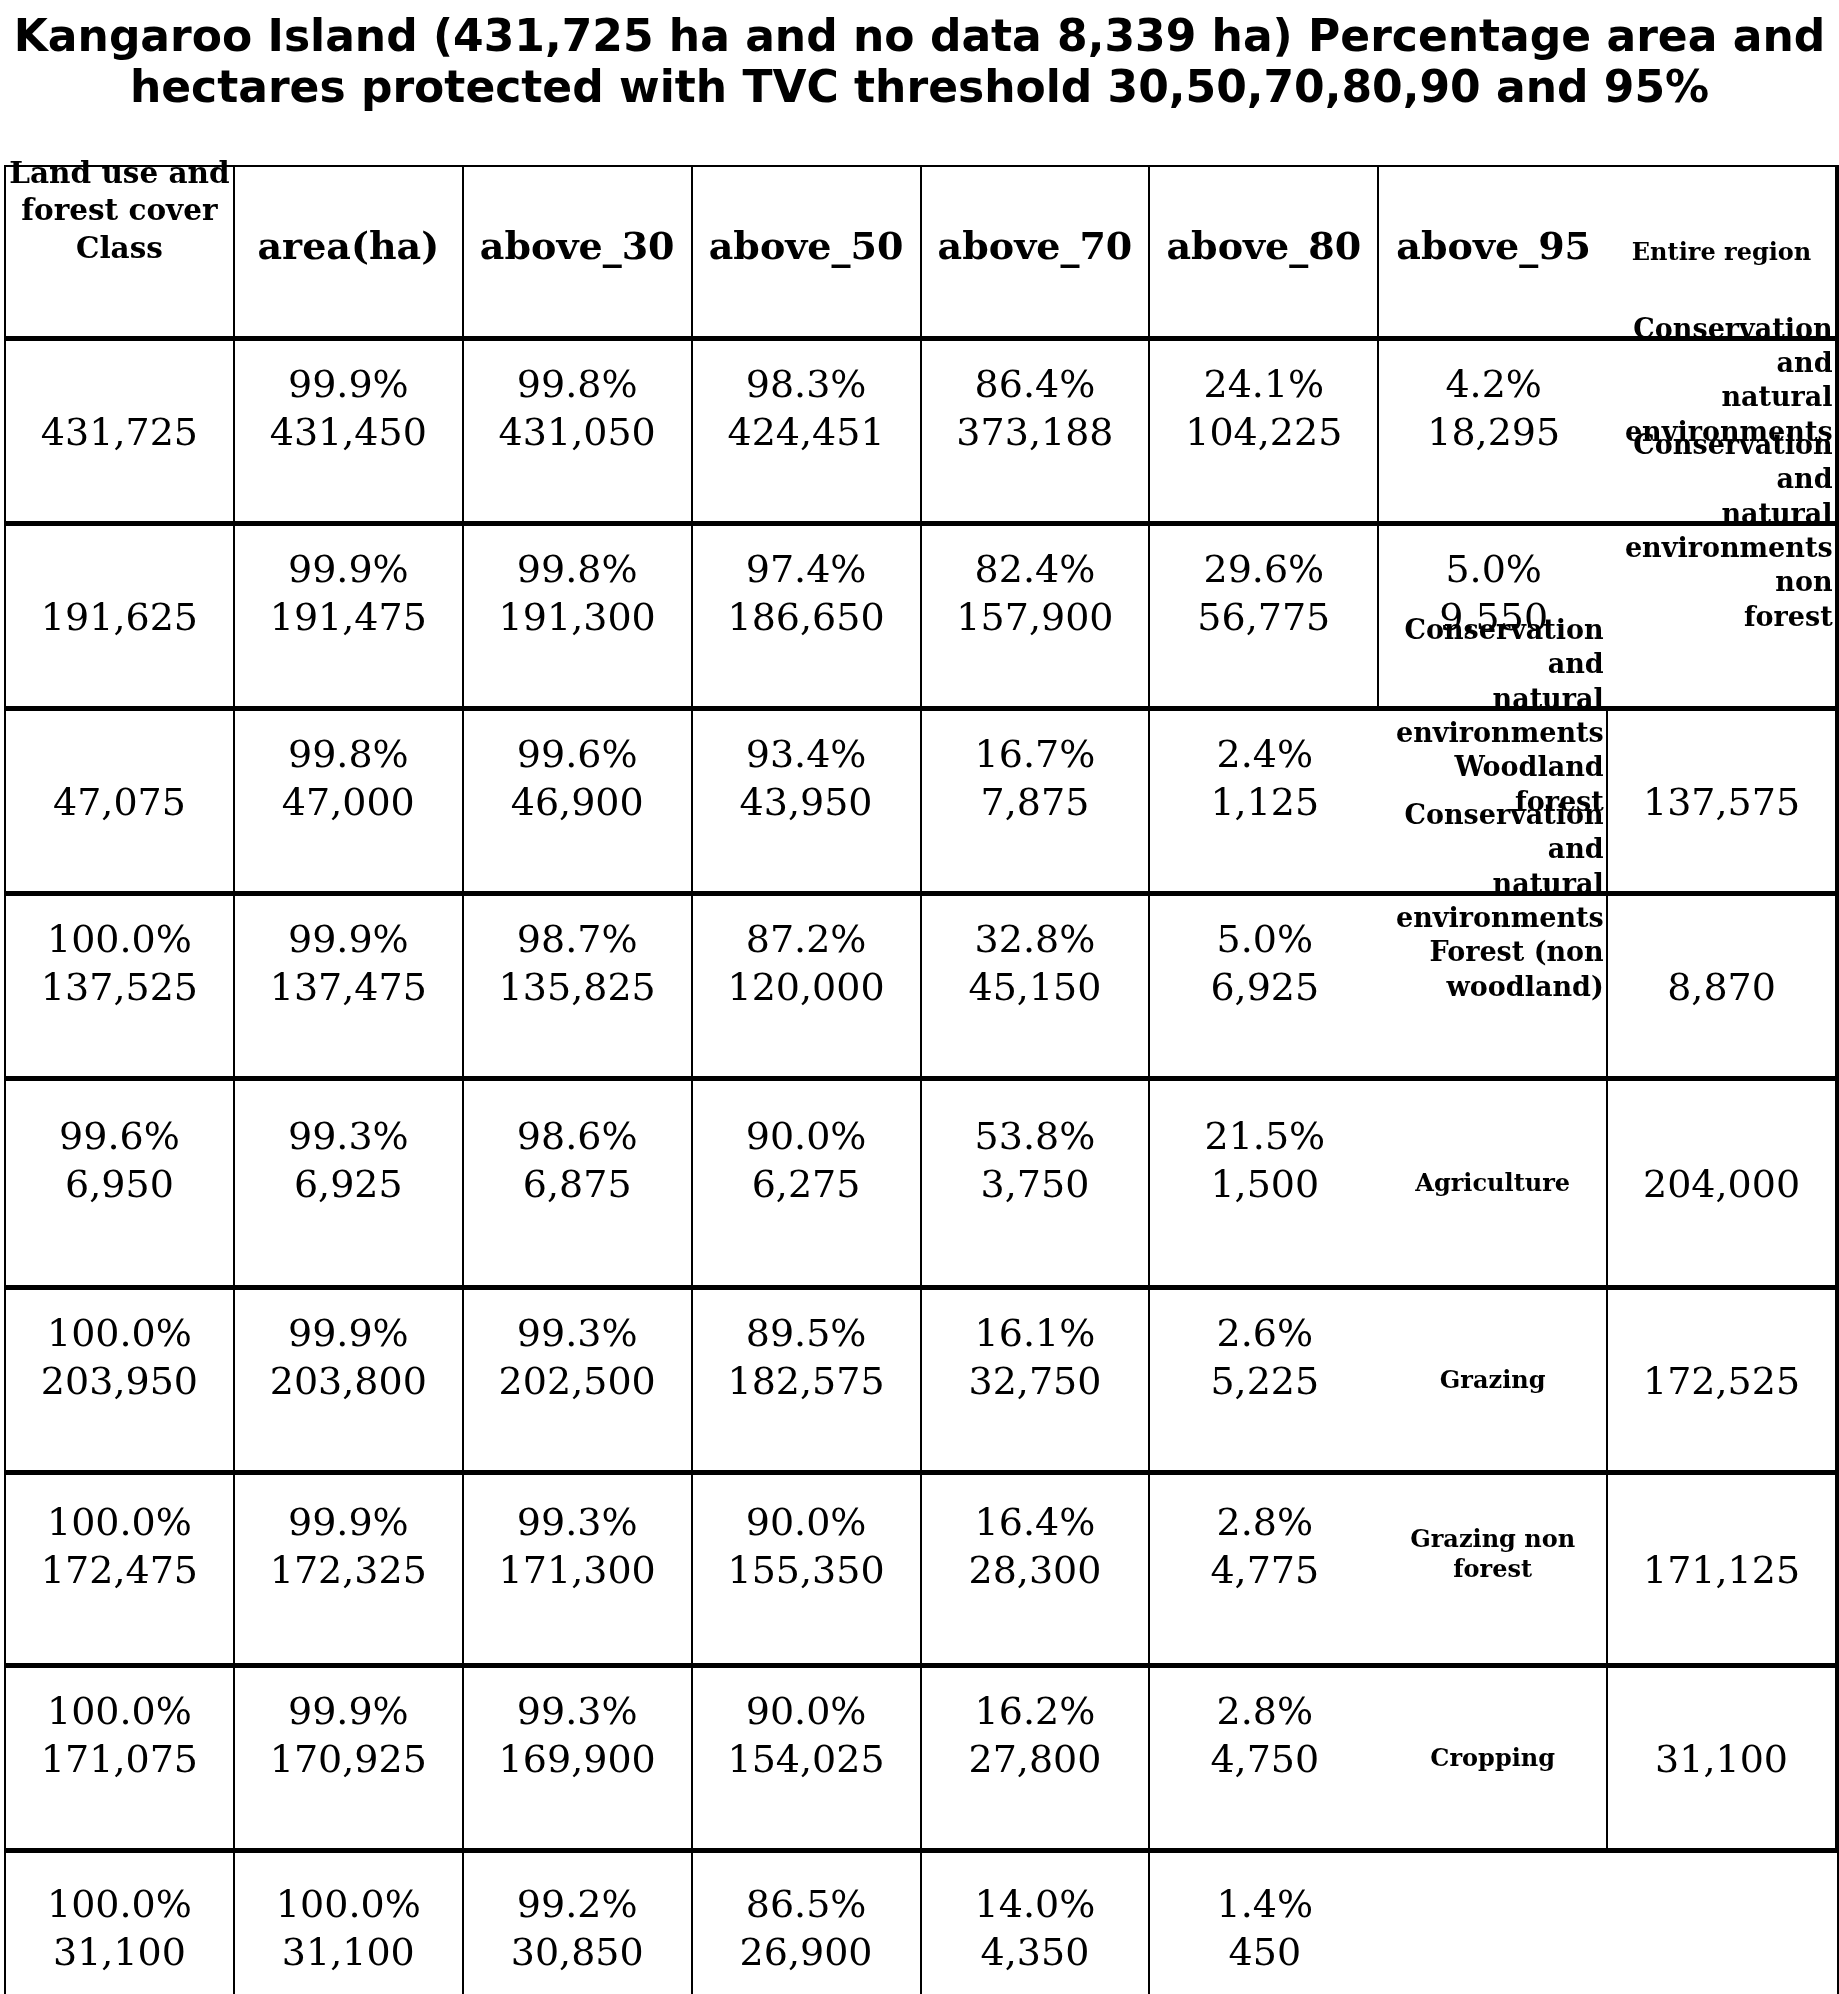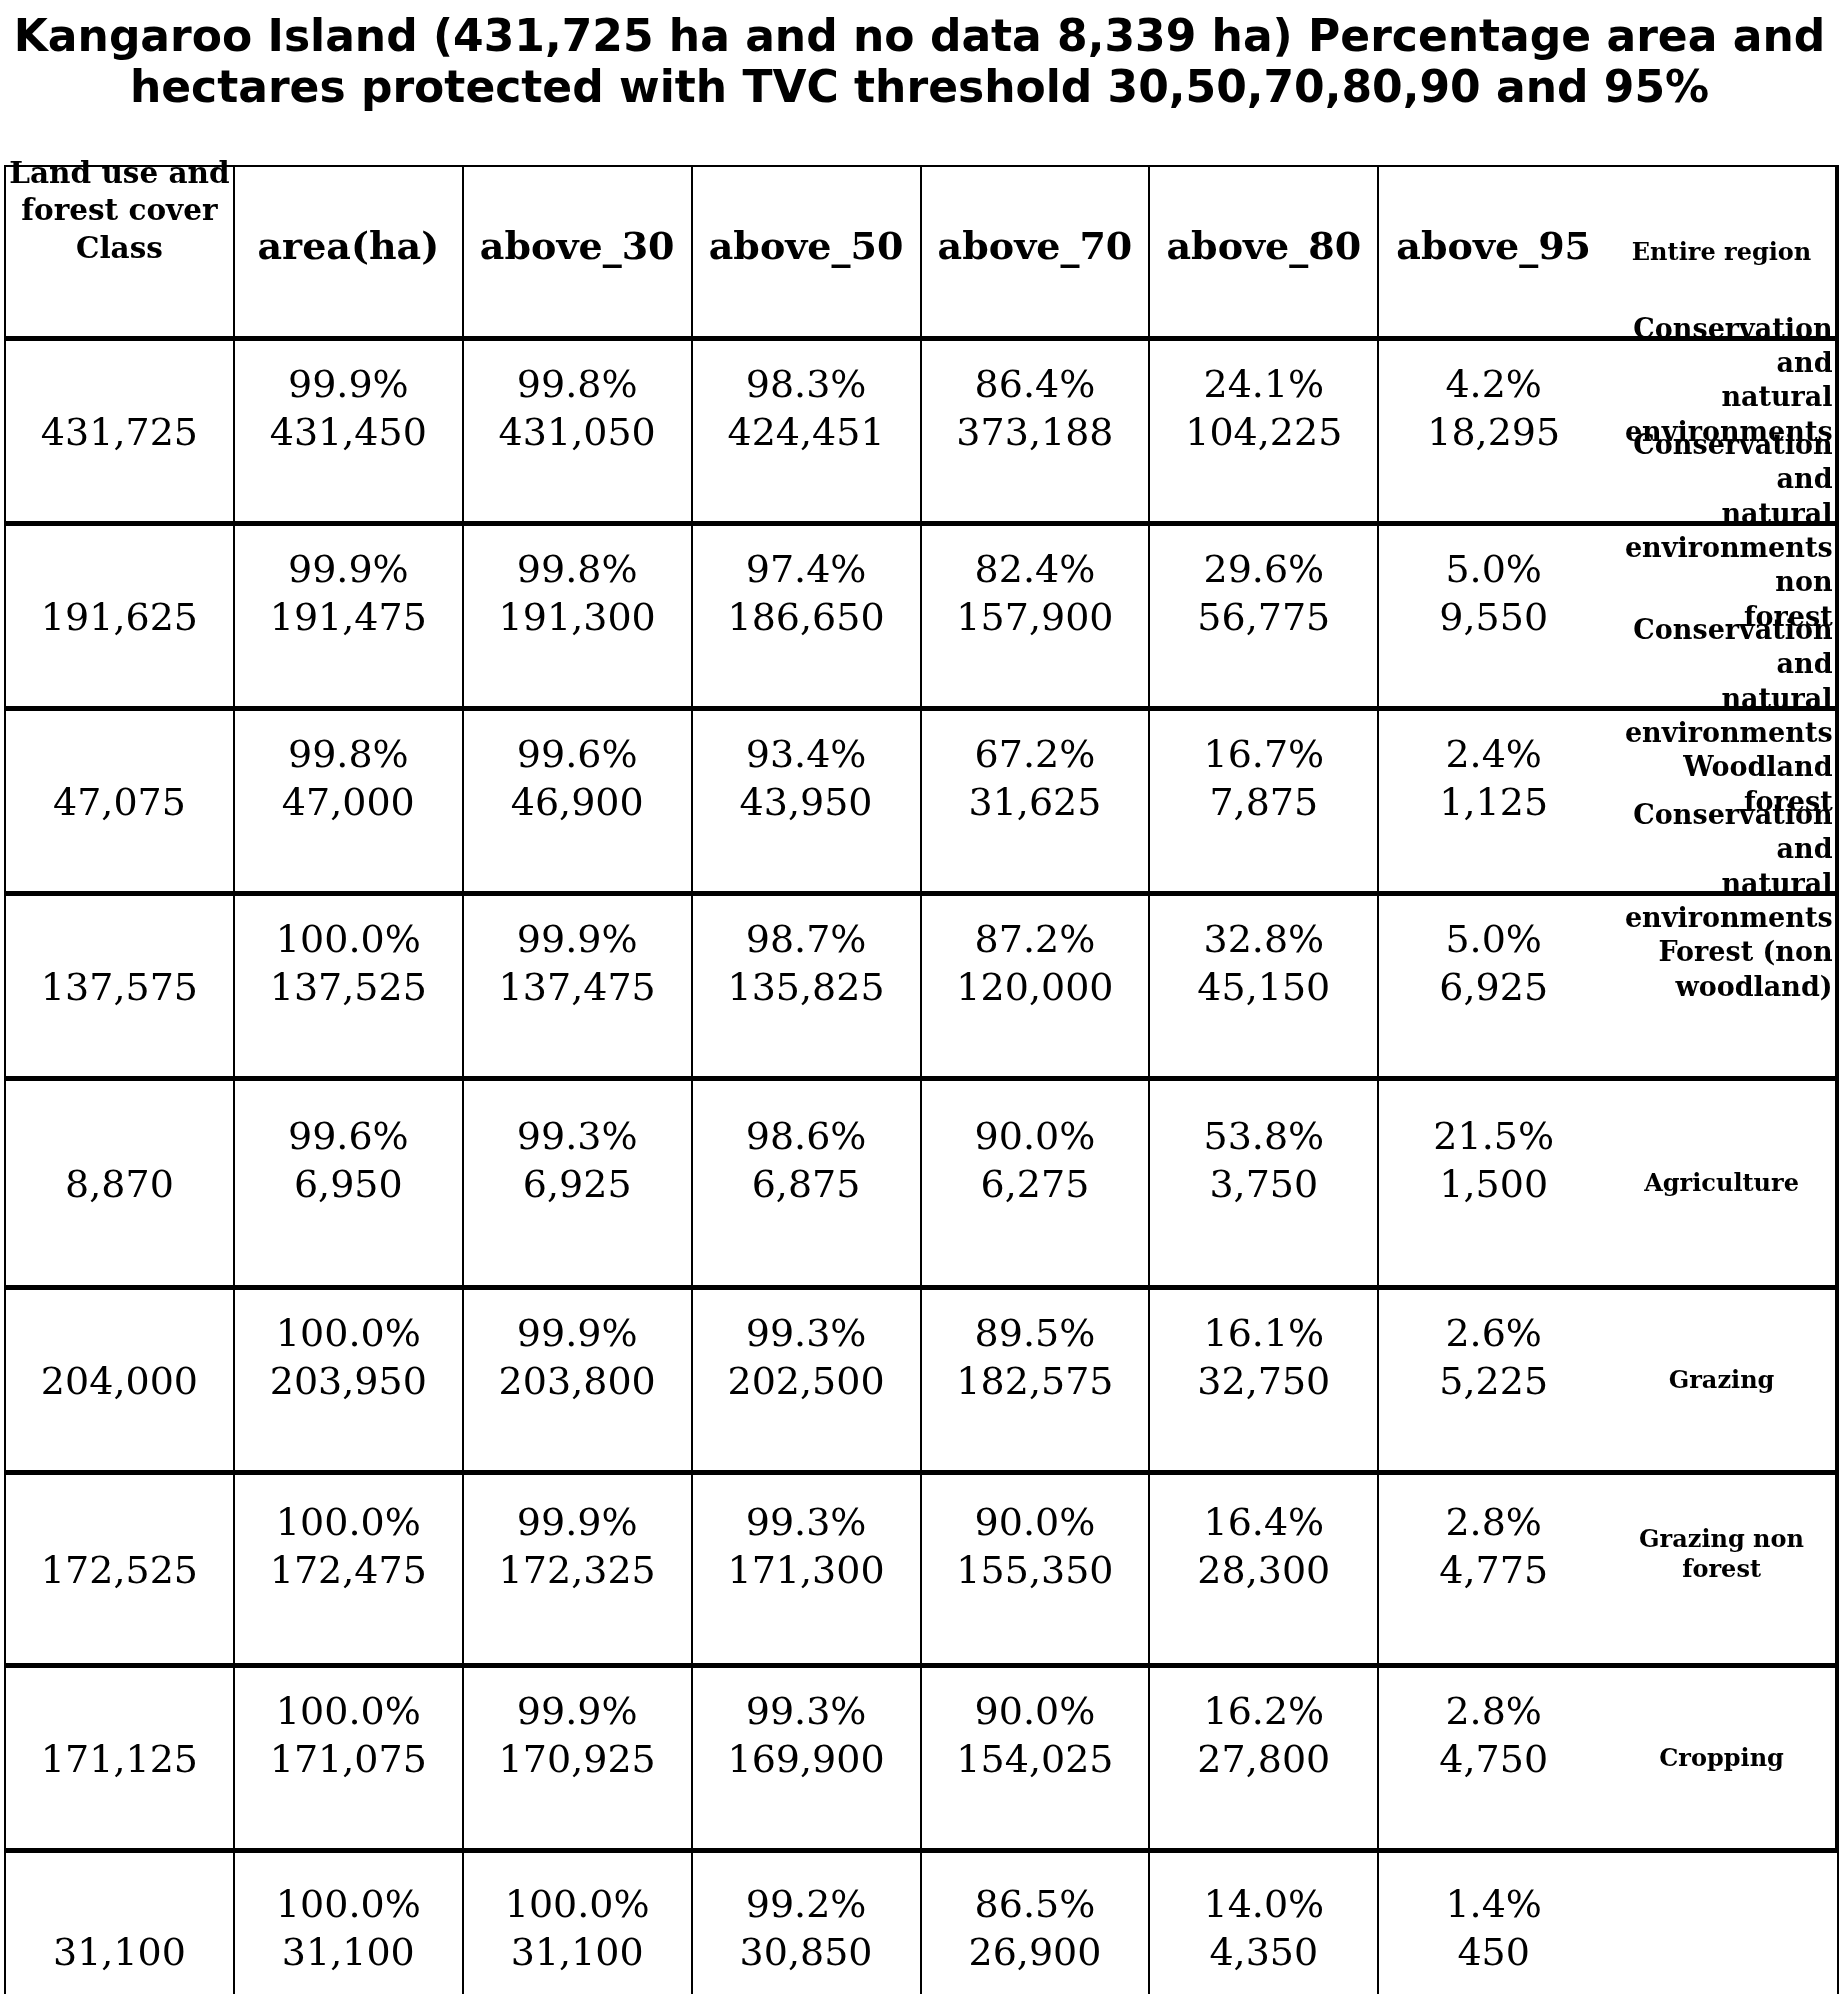--- a/index.html
+++ b/index.html
@@ -118,23 +118,20 @@
       <div class="cell ">
         <div class="ct f94"><div>99.8%</div><div>47,000</div></div>
       </div>
       <div class="cell ">
         <div class="ct f94"><div>99.6%</div><div>46,900</div></div>
       </div>
       <div class="cell ">
         <div class="ct f94"><div>93.4%</div><div>43,950</div></div>
       </div>
       <div class="cell ">
-        <div class="ct f94"><div>67.2%</div><div>31,625</div></div>
-      </div>
-      <div class="cell ">
         <div class="ct f94"><div>16.7%</div><div>7,875</div></div>
       </div>
       <div class="cell  colend">
         <div class="ct f94"><div>2.4%</div><div>1,125</div></div>
       </div>
       <div class="cell lbl">
         <div class="ct f66 b">Conservation and
 natural
 environments
 Woodland forest</div>

